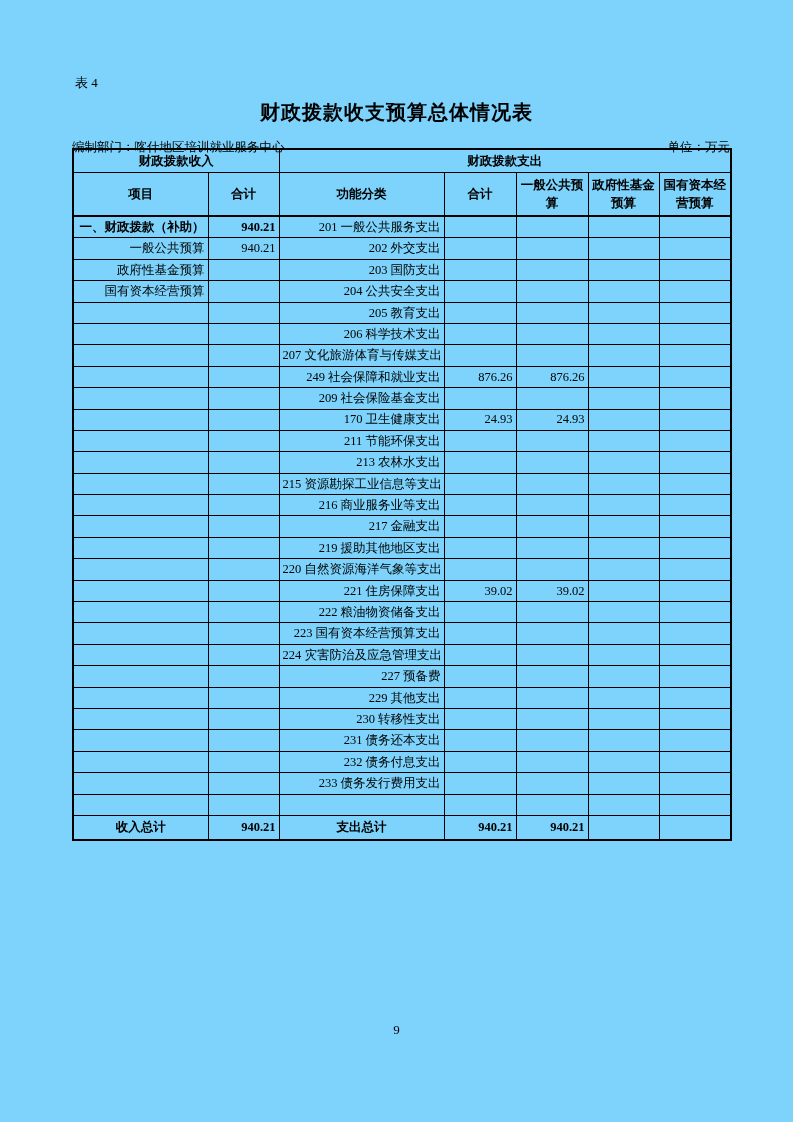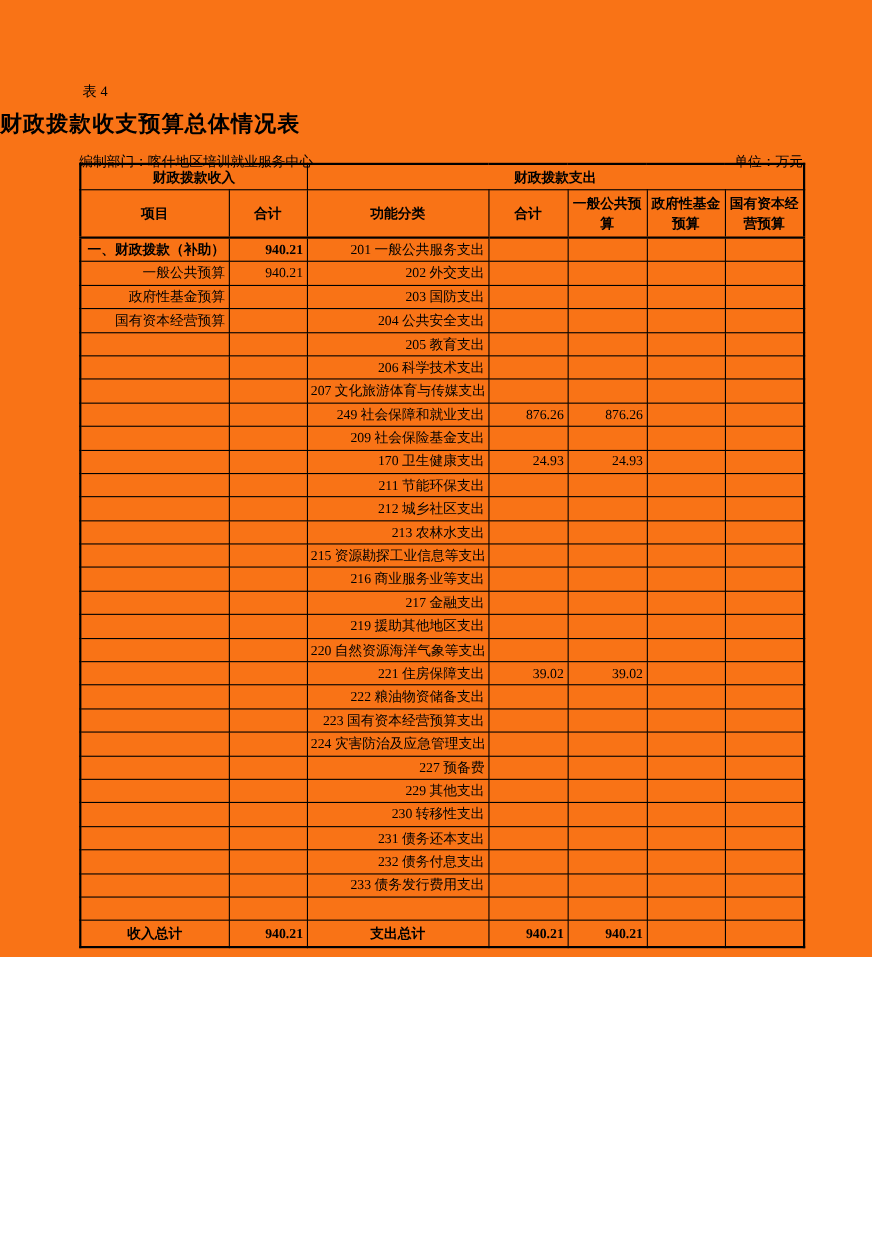--- a/index.html
+++ b/index.html
@@ -5,36 +5,37 @@
   html, body {
     margin: 0;
     padding: 0;
     background: #ffffff;
     font-family: "Liberation Serif", "DejaVu Serif", serif;
     color: #000;
   }
   .page {
     position: relative;
     width: 793px;
-    height: 870px;
-    background: #f97316;
+    height: 1122px;
+    background: #7dd3fc;
     overflow: hidden;
   }
   .table-label {
     position: absolute;
     left: 75px;
     top: 74px;
     font-size: 13px;
   }
   .doc-title {
     position: absolute;
     left: 0;
     right: 0;
     top: 99px;
     margin: 0;
+    text-align: center;
     font-size: 20px;
     font-weight: bold;
     letter-spacing: 1px;
   }
   .meta-row {
     position: absolute;
     left: 72px;
     width: 658px;
     top: 139px;
     display: flex;
@@ -226,29 +227,20 @@
           <td class="c-num"></td>
           <td class="c-func">211 节能环保支出</td>
           <td class="c-num"></td>
           <td class="c-num"></td>
           <td class="c-num"></td>
           <td class="c-num"></td>
         </tr>
         <tr>
           <td class="c-item"></td>
           <td class="c-num"></td>
-          <td class="c-func">212 城乡社区支出</td>
-          <td class="c-num"></td>
-          <td class="c-num"></td>
-          <td class="c-num"></td>
-          <td class="c-num"></td>
-        </tr>
-        <tr>
-          <td class="c-item"></td>
-          <td class="c-num"></td>
           <td class="c-func">213 农林水支出</td>
           <td class="c-num"></td>
           <td class="c-num"></td>
           <td class="c-num"></td>
           <td class="c-num"></td>
         </tr>
         <tr>
           <td class="c-item"></td>
           <td class="c-num"></td>
           <td class="c-func">215 资源勘探工业信息等支出</td>

